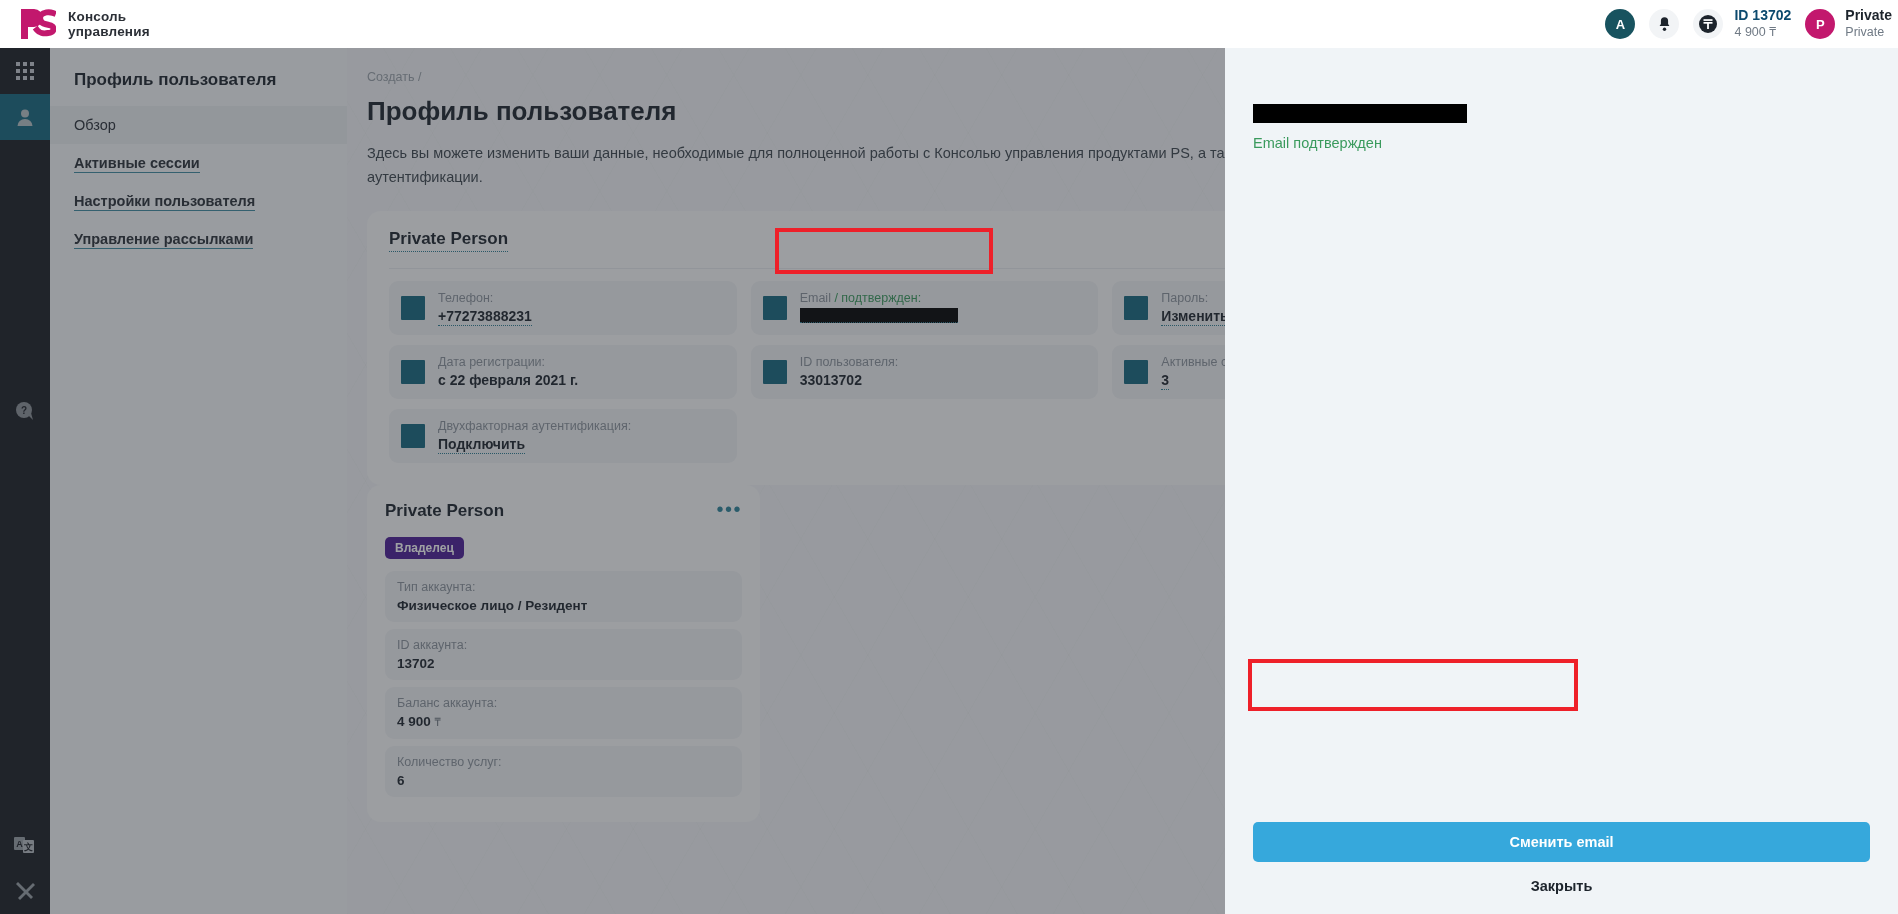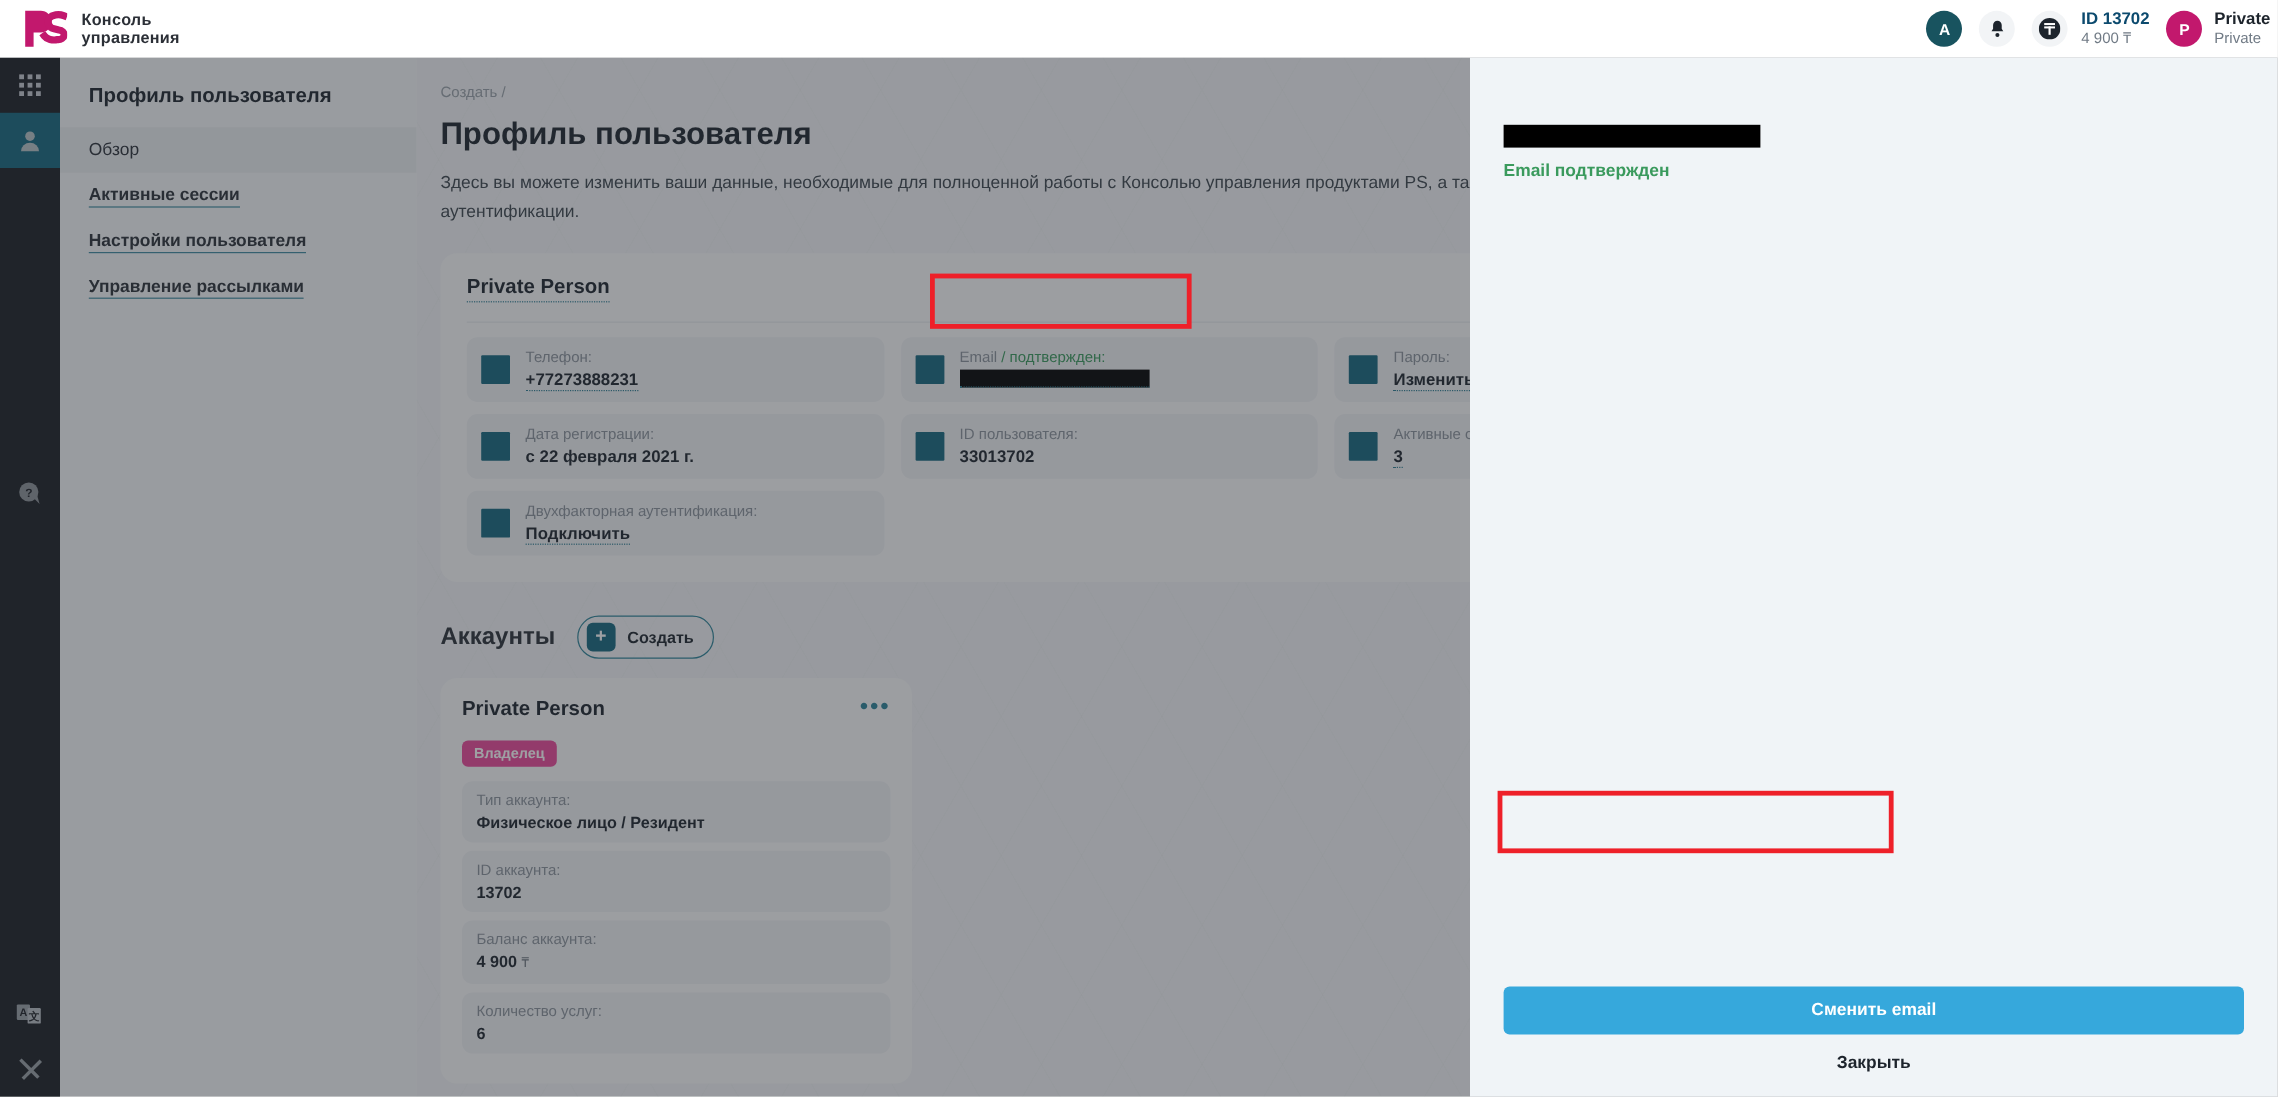--- a/index.html
+++ b/index.html
@@ -128,21 +128,21 @@
   .btn-create .lbl { font-size: 13.5px; font-weight: bold; color: #1d242c; }
 
   .acct-card {
     width: 393px; background: #fbfbfc; border-radius: 14px; padding: 16px 18px 18px 18px;
     position: relative;
   }
   .acct-title { font-size: 17px; font-weight: bold; color: #1d242c; }
   .acct-dots { position: absolute; top: 18px; right: 18px; color: #2d8399; font-size: 20px;
     letter-spacing: 1.5px; line-height: 12px; cursor: pointer; }
   .badge-owner {
-    display: inline-block; background: #ec4899; color: #fff; font-size: 12px; font-weight: bold;
+    display: inline-block; background: #4c1d95; color: #fff; font-size: 12px; font-weight: bold;
     border-radius: 5px; padding: 4px 10px; margin: 16px 0 12px 0;
   }
   .acct-field { background: #f1f2f4; border-radius: 9px; padding: 7px 12px; margin-bottom: 7px; }
   .acct-lbl { font-size: 12.5px; color: #8b939c; line-height: 18px; }
   .acct-val { font-size: 13.5px; font-weight: bold; color: #1d242c; line-height: 19px; }
   .acct-val .unit { font-size: 11.5px; font-weight: normal; color: #6d757e; }
 
   
   .backdrop {
     position: absolute; top: 48px; left: 0; width: 1898px; height: 866px;
@@ -151,21 +151,21 @@
 
   
   .modal {
     position: absolute; top: 48px; right: 0; width: 673px; height: 866px;
     background: #f0f4f7; z-index: 50; display: flex; flex-direction: column;
   }
   .modal-title { font-size: 19px; font-weight: bold; color: #1d242c; padding: 28px 28px 0 28px; }
   .modal-body { padding: 40px 28px 0 28px; flex: 1; }
   .modal-text { font-size: 14.5px; color: #2a3038; line-height: 22px; }
   .modal-redact { display: block; width: 214px; height: 19px; background: #000; margin-top: 16px; }
-  .modal-ok { font-size: 14.5px; font-weight: bold; color: #3a9a5d; margin-top: 12px; }
+  .modal-ok { font-size: 14.5px; font-weight: normal; color: #3a9a5d; margin-top: 12px; }
   .modal-footer { padding: 0 28px 8px 28px; position: relative; }
   .btn-primary {
     width: 100%; background: #36a8dc; color: #fff; font-size: 14.5px; font-weight: bold;
     border: none; border-radius: 5px; height: 40px; cursor: pointer;
     font-family: "Liberation Sans", sans-serif;
   }
   .btn-secondary {
     width: 100%; background: transparent; color: #1d242c; font-size: 14.5px; font-weight: bold;
     border: none; height: 40px; margin-top: 4px; cursor: pointer;
     font-family: "Liberation Sans", sans-serif;
@@ -350,27 +350,20 @@
           <div class="field-sq"></div>
           <div>
             <div class="field-lbl">Двухфакторная аутентификация:</div>
             <div class="field-val"><span class="dotted">Подключить</span></div>
           </div>
         </div>
 
       </div>
     </div>
 
-    <div class="accounts-head">
-      <div class="accounts-title">Аккаунты</div>
-      <button class="btn-create">
-        <span class="plus">+</span>
-        <span class="lbl">Создать</span>
-      </button>
-    </div>
 
     <div class="acct-card">
       <div class="acct-title">Private Person</div>
       <div class="acct-dots">•••</div>
       <div class="badge-owner">Владелец</div>
 
       <div class="acct-field">
         <div class="acct-lbl">Тип аккаунта:</div>
         <div class="acct-val">Физическое лицо  / Резидент</div>
       </div>

